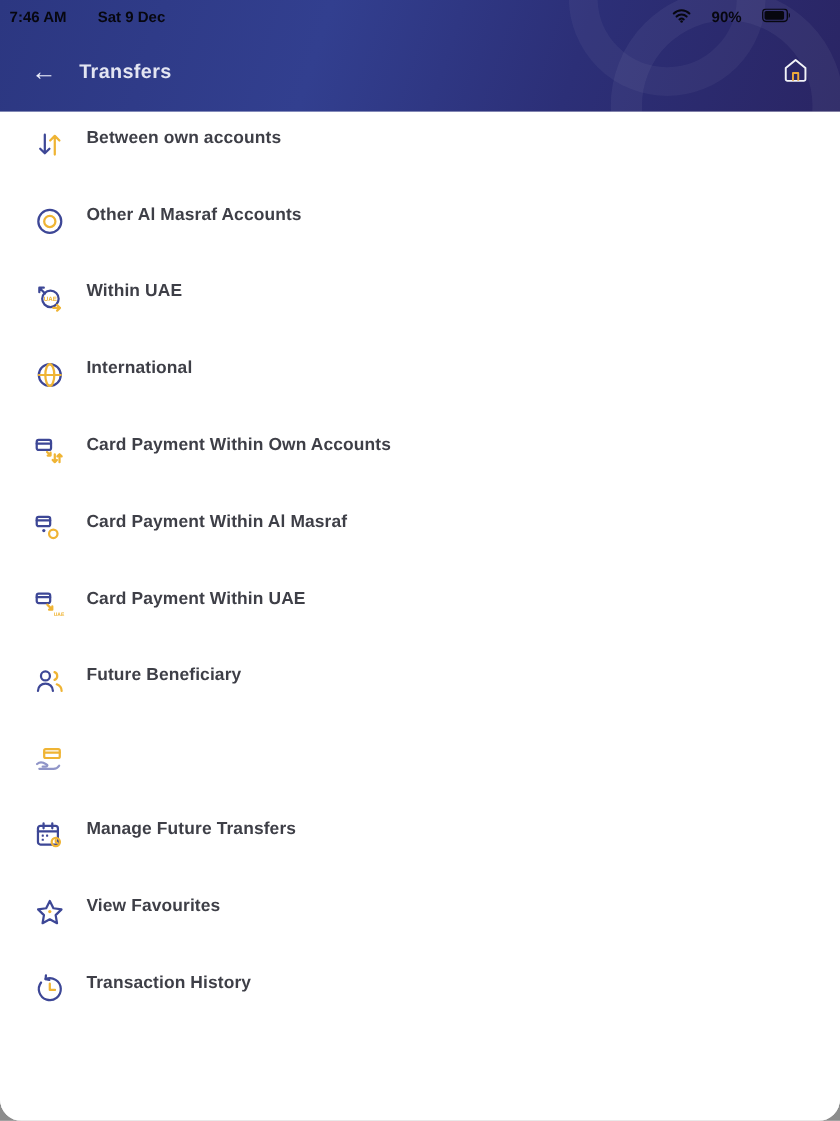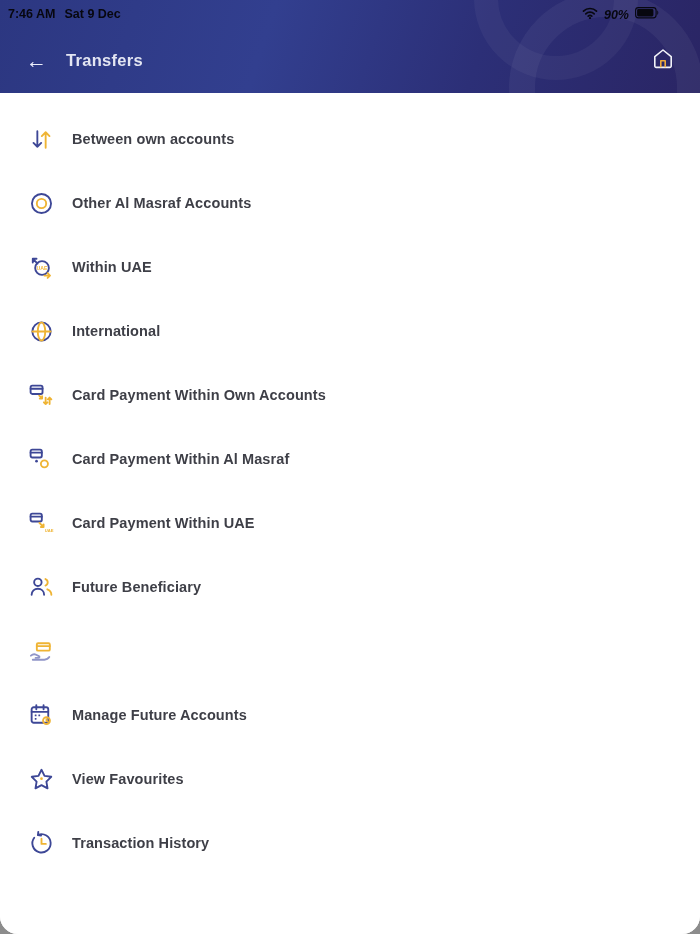--- a/index.html
+++ b/index.html
@@ -7,32 +7,32 @@
   .screen{width:700px;height:934px;background:#ffffff;border-radius:0 0 18px 18px;overflow:hidden;
           display:flex;flex-direction:column;box-shadow:inset 0 -2px 0 #d9d9d9;}
 
   
   .top{flex:0 0 93px;position:relative;overflow:hidden;
        background:linear-gradient(108deg,#2c3781 0%,#323f8f 38%,#2c2f77 68%,#2a2564 100%);}
   .watermark{position:absolute;right:-18px;top:-30px;pointer-events:none;}
 
   .statusbar{height:24px;display:flex;align-items:center;padding:2px 40px 0 8px;
              font-size:12.5px;font-weight:bold;color:#07070f;position:relative;z-index:2;}
-  .sb-time{margin-right:9px;}
-  .sb-right{margin-left:auto;display:flex;align-items:flex-end;gap:6px;font-style:italic;}
+  .sb-time{margin-right:26px;}
+  .sb-right{margin-left:auto;display:flex;align-items:center;gap:17px;}
 
   .header{height:69px;display:flex;align-items:center;padding:0 24px 0 26px;position:relative;z-index:2;}
   .back-btn{color:#eceefb;font-size:21px;line-height:1;margin-right:19px;cursor:pointer;background:none;border:none;
             font-family:"Liberation Sans",sans-serif;padding:0;}
   .page-title{color:#e3e5f2;font-size:16.5px;letter-spacing:.3px;font-weight:bold;}
   .home-btn{margin-left:auto;background:none;border:none;padding:0;cursor:pointer;display:flex;}
 
   
   .menu{flex:1;padding-top:14px;background:#ffffff;}
-  .row{height:64px;display:flex;align-items:center;padding:0 28px;gap:17px;cursor:pointer;}
+  .row{height:64px;display:flex;align-items:flex-start;padding:0 28px;gap:17px;cursor:pointer;}
   .icon{width:27px;height:27px;flex:0 0 auto;display:flex;align-items:center;justify-content:center;}
   .icon svg{display:block;}
   .icon [class]{fill:none;stroke-width:1.8;stroke-linecap:round;stroke-linejoin:round;}
   .icon .n{stroke:#3d4796;}
   .icon .g{stroke:#efb434;}
   .icon .h{stroke:#9095c8;}
   .icon .fg{fill:#efb434;stroke:none;font-weight:bold;}
   .icon .fn{fill:#3d4796;stroke:none;}
   .label{font-size:14.5px;font-weight:bold;color:#3e3f47;letter-spacing:.1px;}
 </style>
@@ -193,21 +193,21 @@
         <svg width="27" height="27" viewBox="0 0 26 26">
           <rect class="n" x="3.5" y="5" width="16" height="15" rx="2" stroke-width="1.7"></rect>
           <path class="n" d="M8 3v4M15 3v4M3.5 9.5h16" stroke-width="1.7"></path>
           <rect class="fn" x="6.5" y="12" width="1.7" height="1.7" rx="0.3"></rect>
           <rect class="fn" x="6.5" y="15.3" width="1.7" height="1.7" rx="0.3"></rect>
           <rect class="fn" x="10" y="12" width="1.7" height="1.7" rx="0.3"></rect>
           <circle cx="17.8" cy="18" r="3.3" fill="#ffffff" class="g" stroke-width="1.5"></circle>
           <path class="g" d="M17.8 16.5V18l1.3.9" stroke-width="1.2"></path>
         </svg>
       </span>
-      <span class="label">Manage Future Accounts</span>
+      <span class="label">Manage Future Transfers</span>
     </div>
 
     <div class="row">
       <span class="icon">
         <svg width="27" height="27" viewBox="0 0 26 26">
           <path class="n" d="M13 3.6l2.9 5.9 6.5.9-4.7 4.6 1.1 6.5L13 18.4l-5.8 3.1 1.1-6.5-4.7-4.6 6.5-.9z" stroke-width="1.7"></path>
           <circle class="fg" cx="13" cy="12.2" r="1.3"></circle>
         </svg>
       </span>
       <span class="label">View Favourites</span>

